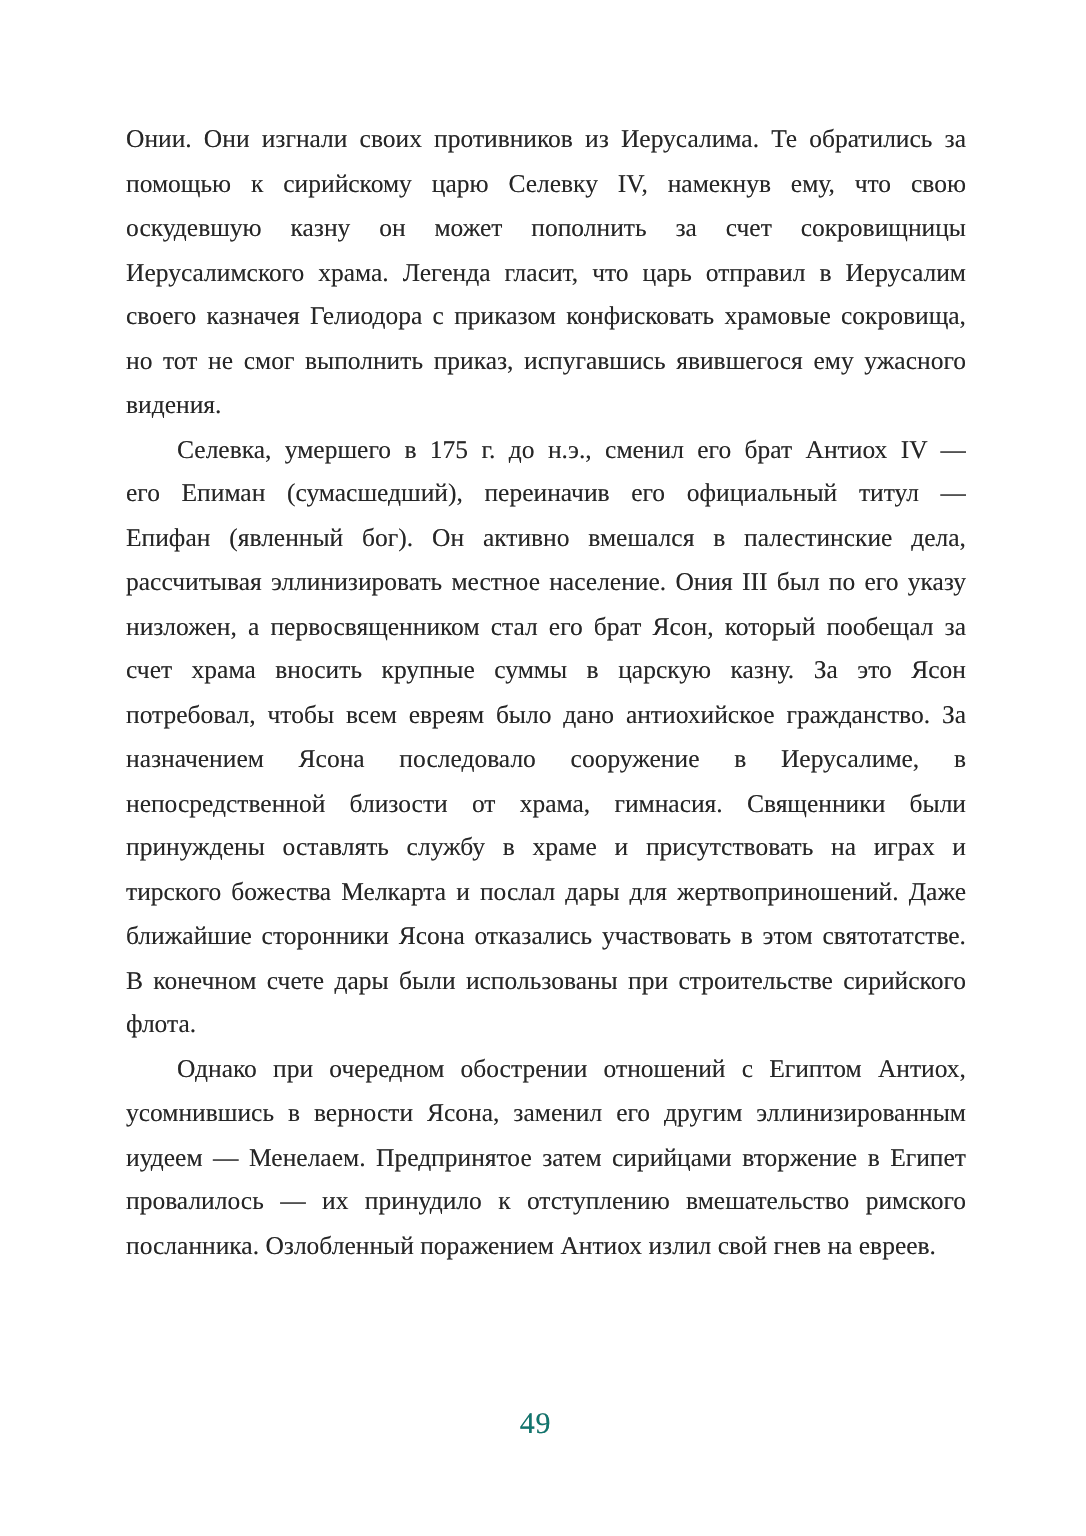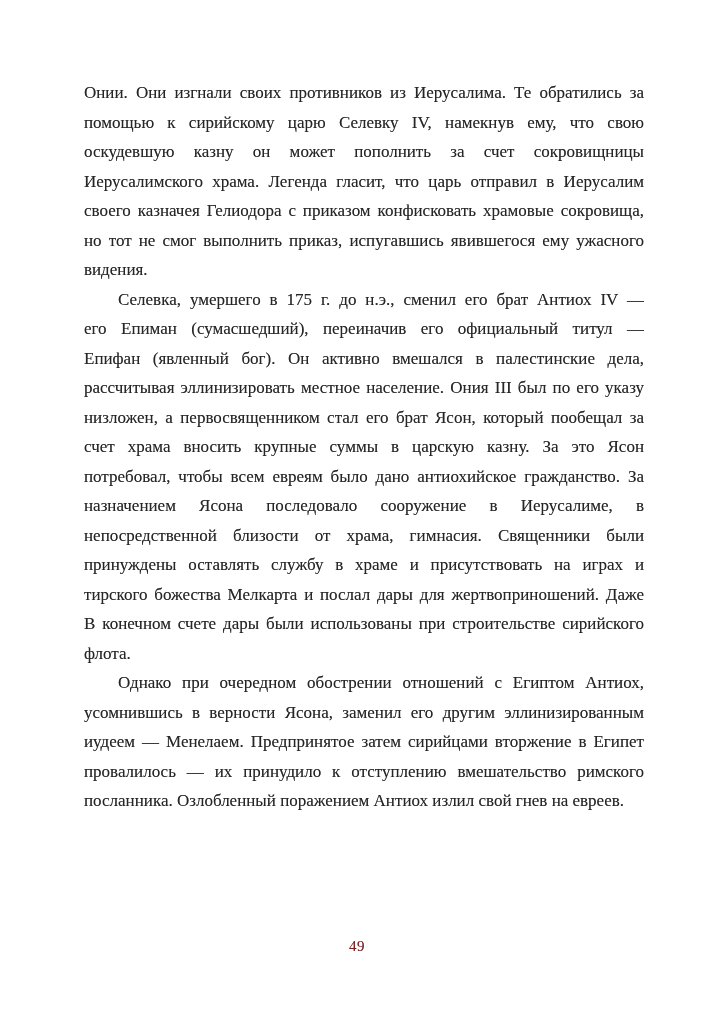--- a/index.html
+++ b/index.html
@@ -40,23 +40,23 @@
   }
   .line.indent {
     text-indent: 34px;
   }
   .page-number {
     position: absolute;
     top: 938px;
     left: 0;
     right: 10px;
     text-align: center;
-    font-size: 15px;
+    font-size: 20px;
     letter-spacing: 0.5px;
-    color: #7f1d1d;
+    color: #0f766e;
     text-shadow: 0 0 0.4px rgba(40,40,40,0.45);
   }
 </style>
 </head>
 <body>
 
 <div class="page">
   <div class="text-block" id="text-body">
       <div class="paragraph">
         <div class="line full">Онии. Они изгнали своих противников из Иерусалима. Те обратились за</div>
@@ -72,20 +72,21 @@
         <div class="line full">его Епиман (сумасшедший), переиначив его официальный титул —</div>
         <div class="line full">Епифан (явленный бог). Он активно вмешался в палестинские дела,</div>
         <div class="line full">рассчитывая эллинизировать местное население. Ония III был по его указу</div>
         <div class="line full">низложен, а первосвященником стал его брат Ясон, который пообещал за</div>
         <div class="line full">счет храма вносить крупные суммы в царскую казну. За это Ясон</div>
         <div class="line full">потребовал, чтобы всем евреям было дано антиохийское гражданство. За</div>
         <div class="line full">назначением Ясона последовало сооружение в Иерусалиме, в</div>
         <div class="line full">непосредственной близости от храма, гимнасия. Священники были</div>
         <div class="line full">принуждены оставлять службу в храме и присутствовать на играх и</div>
         <div class="line full">тирского божества Мелкарта и послал дары для жертвоприношений. Даже</div>
+        <div class="line full">ближайшие сторонники Ясона отказались участвовать в этом святотатстве.</div>
         <div class="line full">В конечном счете дары были использованы при строительстве сирийского</div>
         <div class="line">флота.</div>
       </div>
       <div class="paragraph">
         <div class="line full indent">Однако при очередном обострении отношений с Египтом Антиох,</div>
         <div class="line full">усомнившись в верности Ясона, заменил его другим эллинизированным</div>
         <div class="line full">иудеем — Менелаем. Предпринятое затем сирийцами вторжение в Египет</div>
         <div class="line full">провалилось — их принудило к отступлению вмешательство римского</div>
         <div class="line">посланника. Озлобленный поражением Антиох излил свой гнев на евреев.</div>
       </div>

